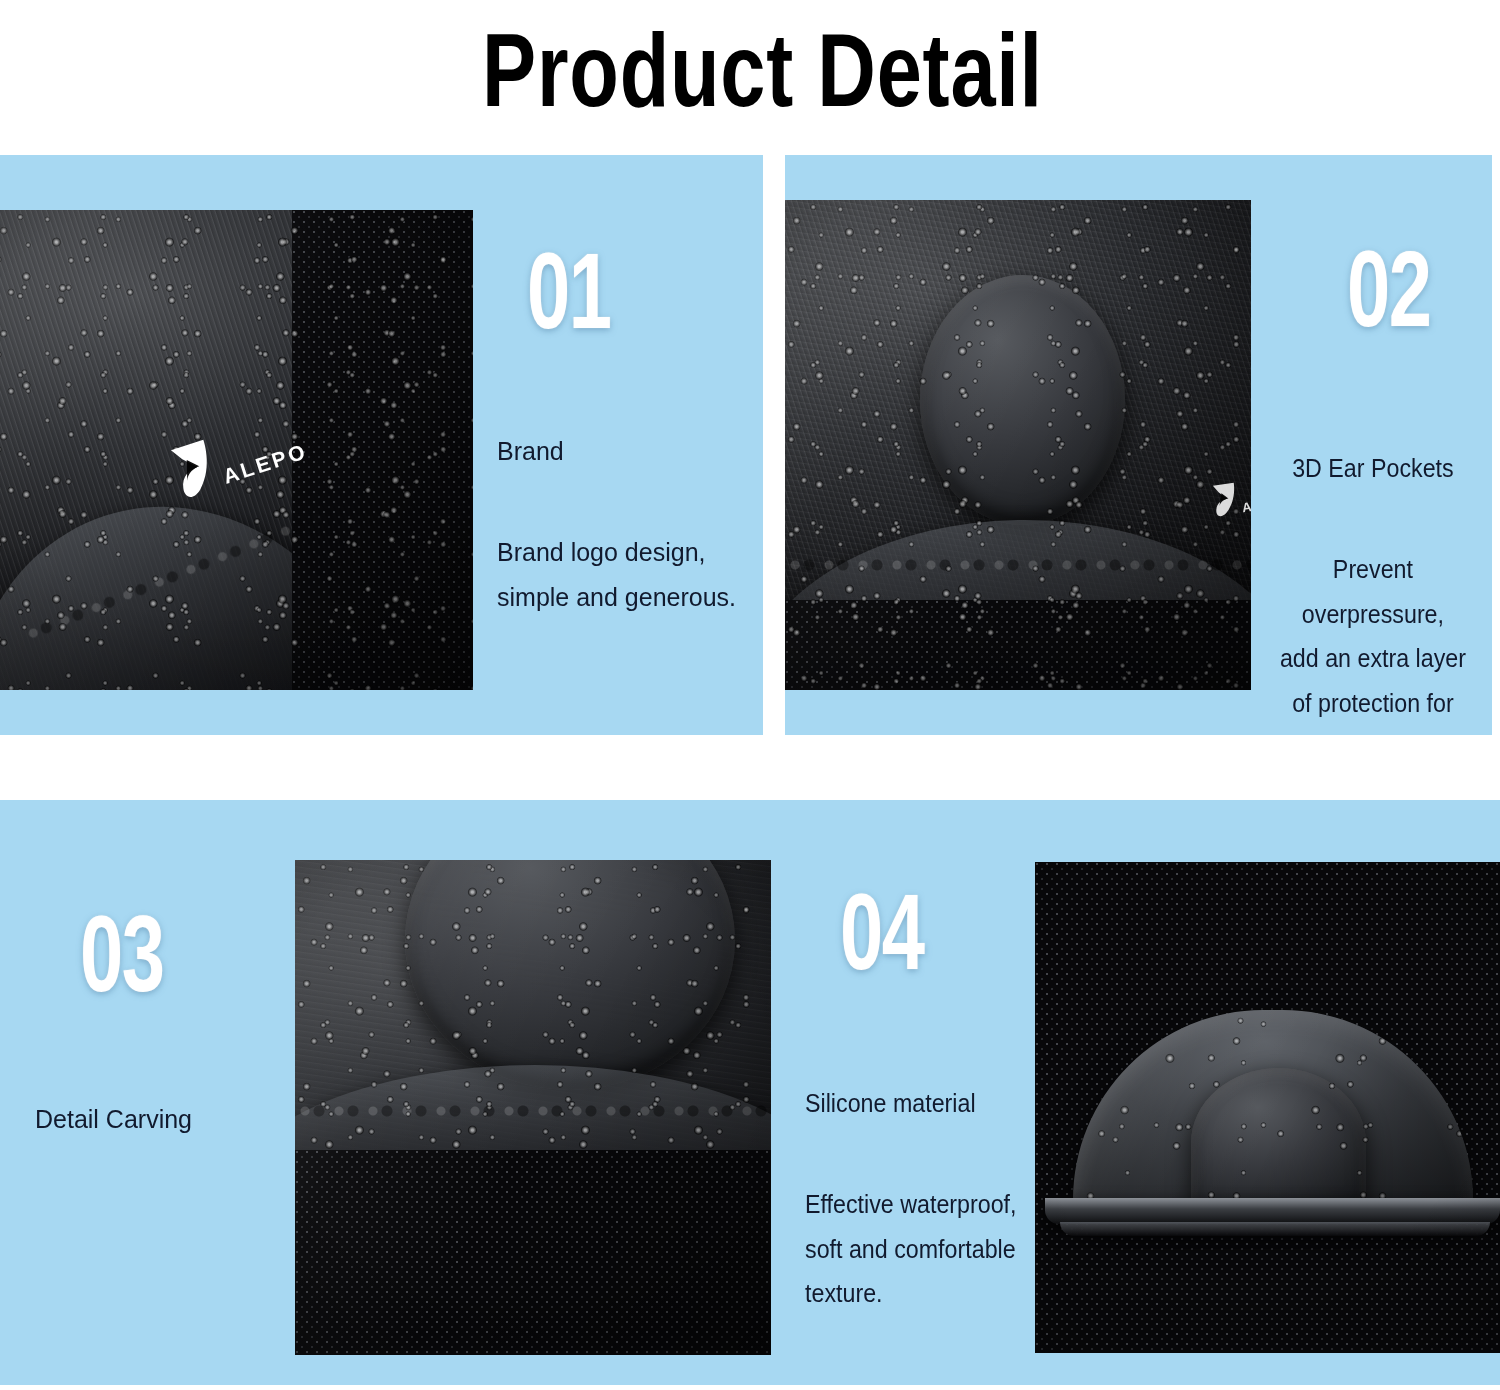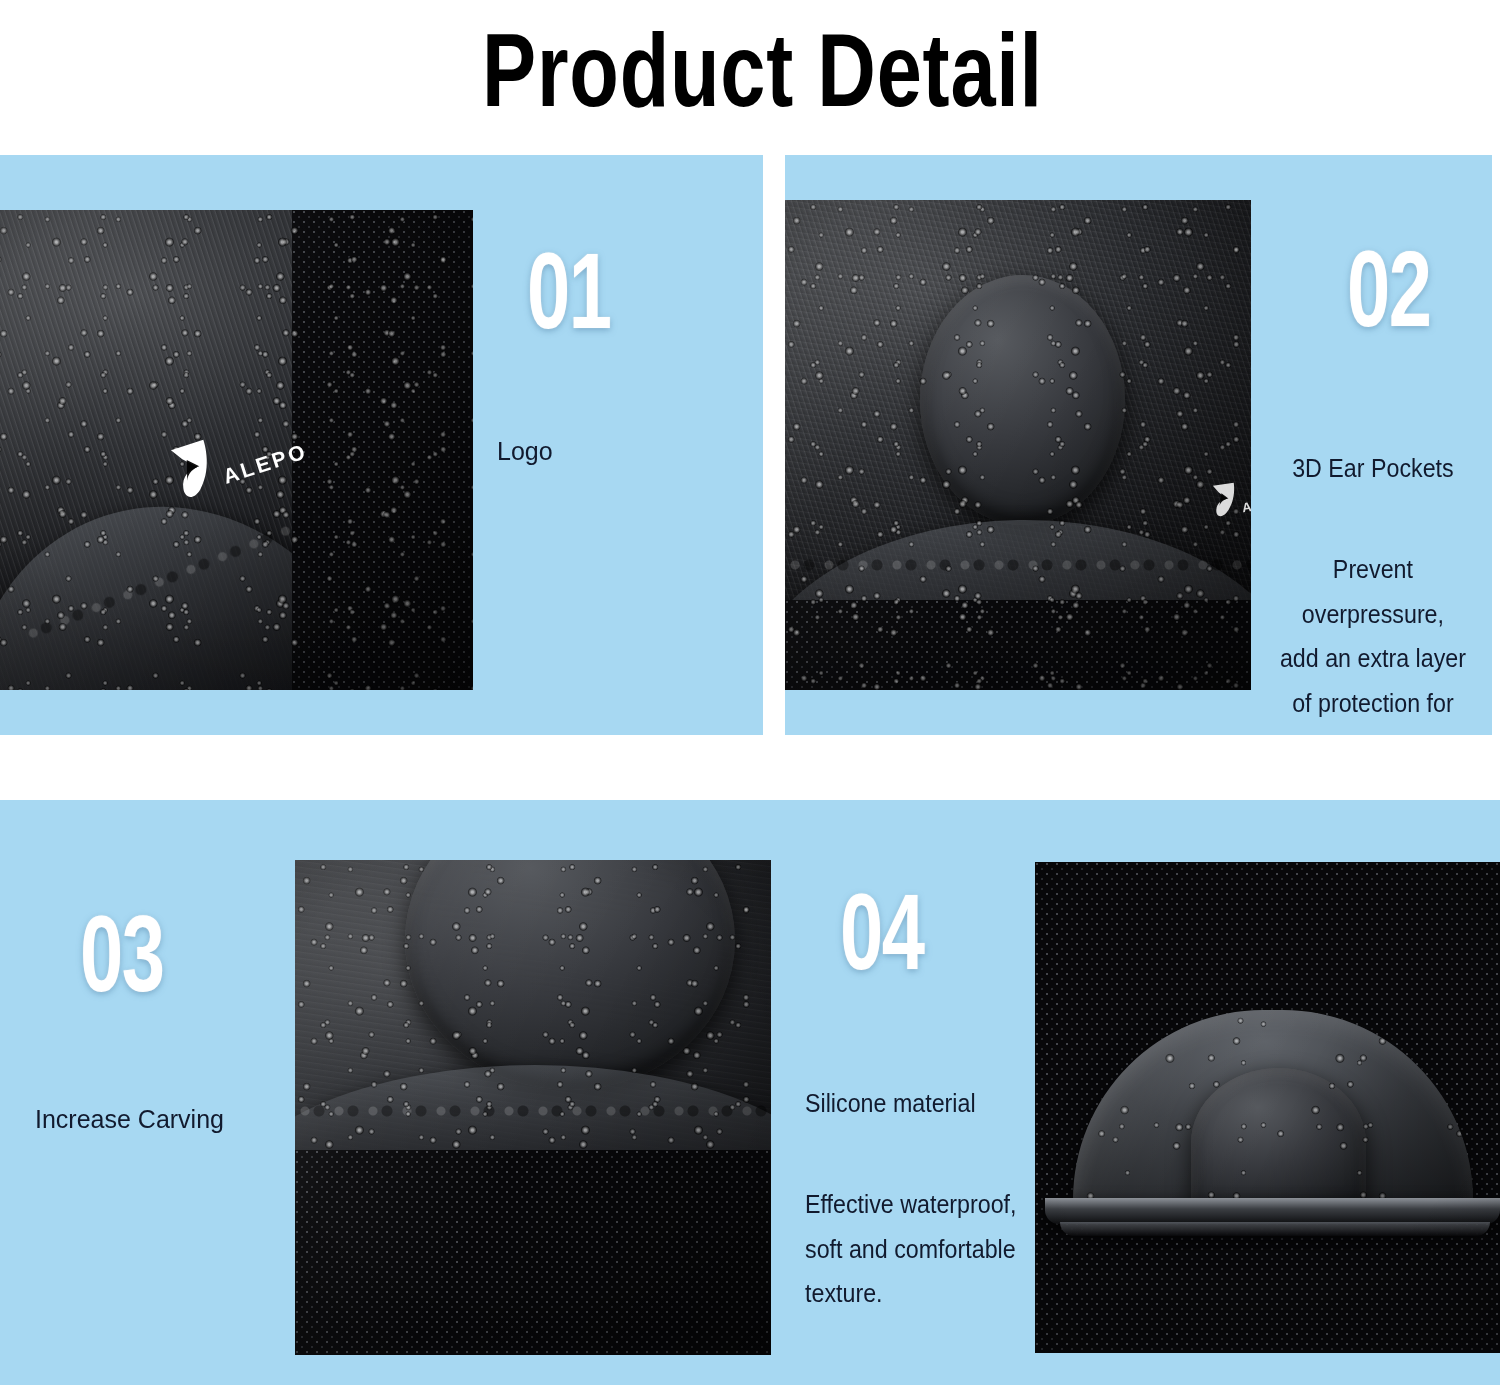--- a/index.html
+++ b/index.html
@@ -217,21 +217,23 @@
         <path d="M6 2 L40 2 C40 2 41 30 22 48 C12 57 4 52 6 42 C8 30 18 26 26 26 L26 26 L14 14 Z" fill="#ffffff"></path>
         <path d="M18 16 L28 26 C22 26 15 29 12 36 Z" fill="#000000" opacity="0.92"></path>
       </svg>
       <span class="word" style="font-size:21px;">ALEPO</span>
     </div>
   </div>
 
   <div class="num" style="left:527px;top:82px;">01</div>
 
   <div class="txt" style="left:497px;top:265px;width:255px;">
-    <p class="head">Logo</p>
+    <p class="head">Brand</p>
+    <p class="body">Brand logo design,
+simple and generous.</p>
   </div>
 </section>
 
 <section class="panel" id="panel-02">
 
   <div class="photo" style="left:0px;top:45px;width:466px;height:490px;">
     <div class="silicone"></div>
     <div class="stripes"></div>
     <div class="stripes b"></div>
     <div class="earpocket" style="left:135px;top:75px;width:205px;height:250px;"></div>
@@ -259,21 +261,21 @@
 add an extra layer
 of protection for ears.</p>
   </div>
 </section>
 
 <section class="panel" id="panel-03">
 
   <div class="num" style="left:80px;top:100px;">03</div>
 
   <div class="txt" style="left:35px;top:288px;width:250px;">
-    <p class="head">Increase Carving</p>
+    <p class="head">Detail Carving</p>
   </div>
 
   <div class="photo" style="left:295px;top:60px;width:476px;height:495px;">
     <div class="silicone"></div>
     <div class="stripes b" style="opacity:.35;"></div>
     <div class="earpocket" style="left:110px;top:-70px;width:330px;height:300px;opacity:.95;"></div>
     <div class="hem" style="left:-70px;top:205px;width:620px;height:140px;"></div>
     <div class="trim" style="left:0px;top:238px;width:476px;"></div>
     <div class="mesh" style="left:0;top:290px;width:476px;height:205px;opacity:1;"></div>
     <div class="drops" style="bottom:205px;"></div>

